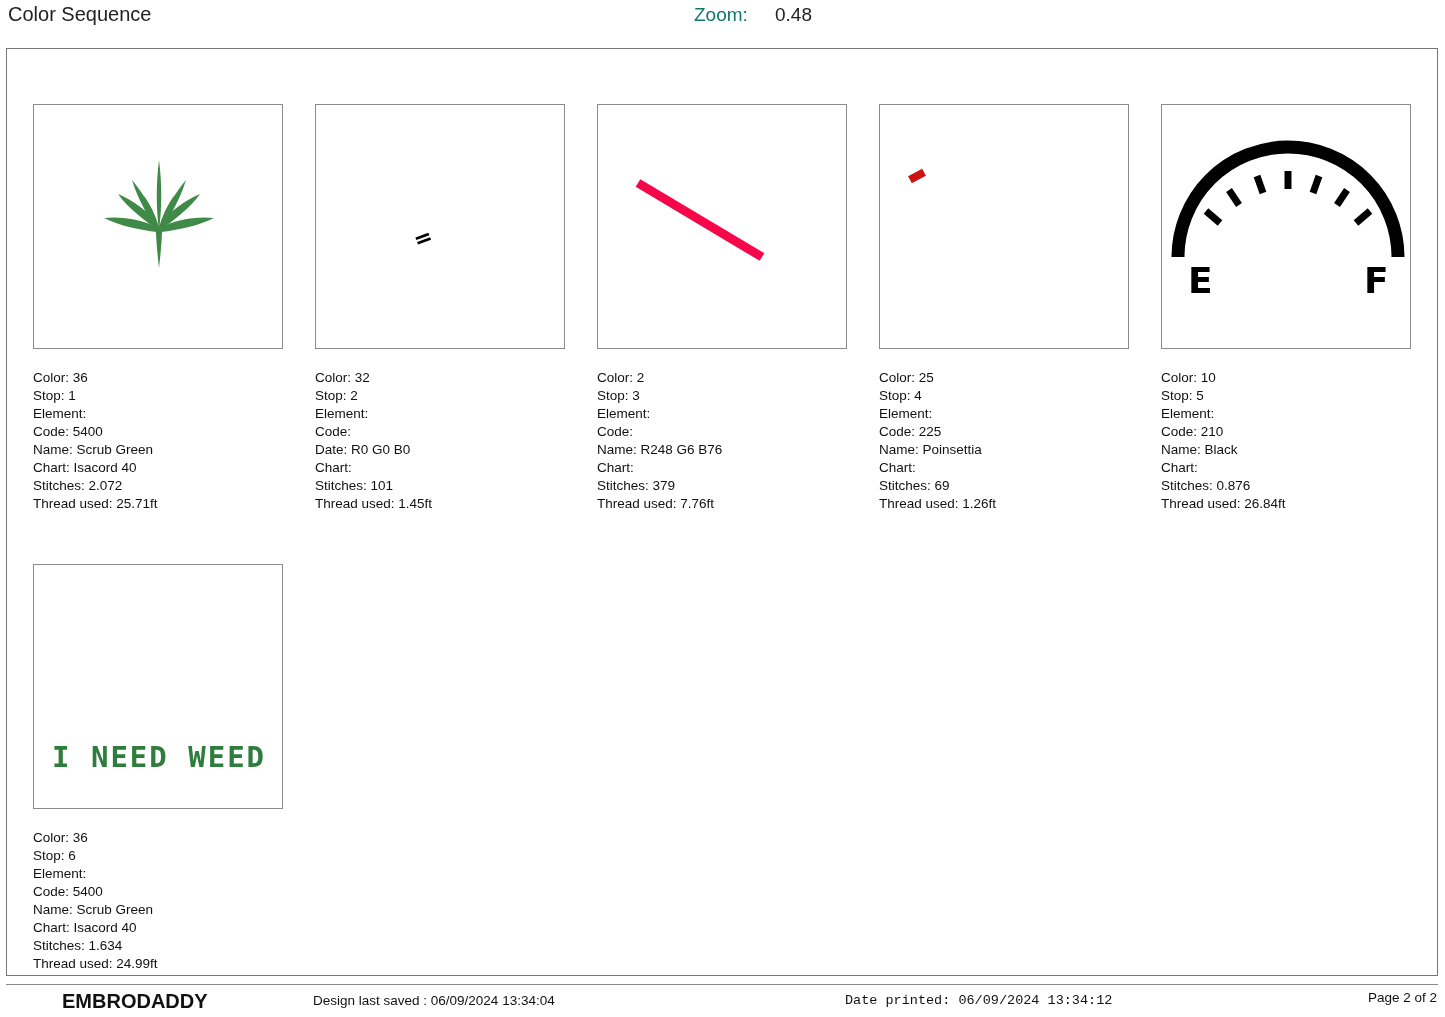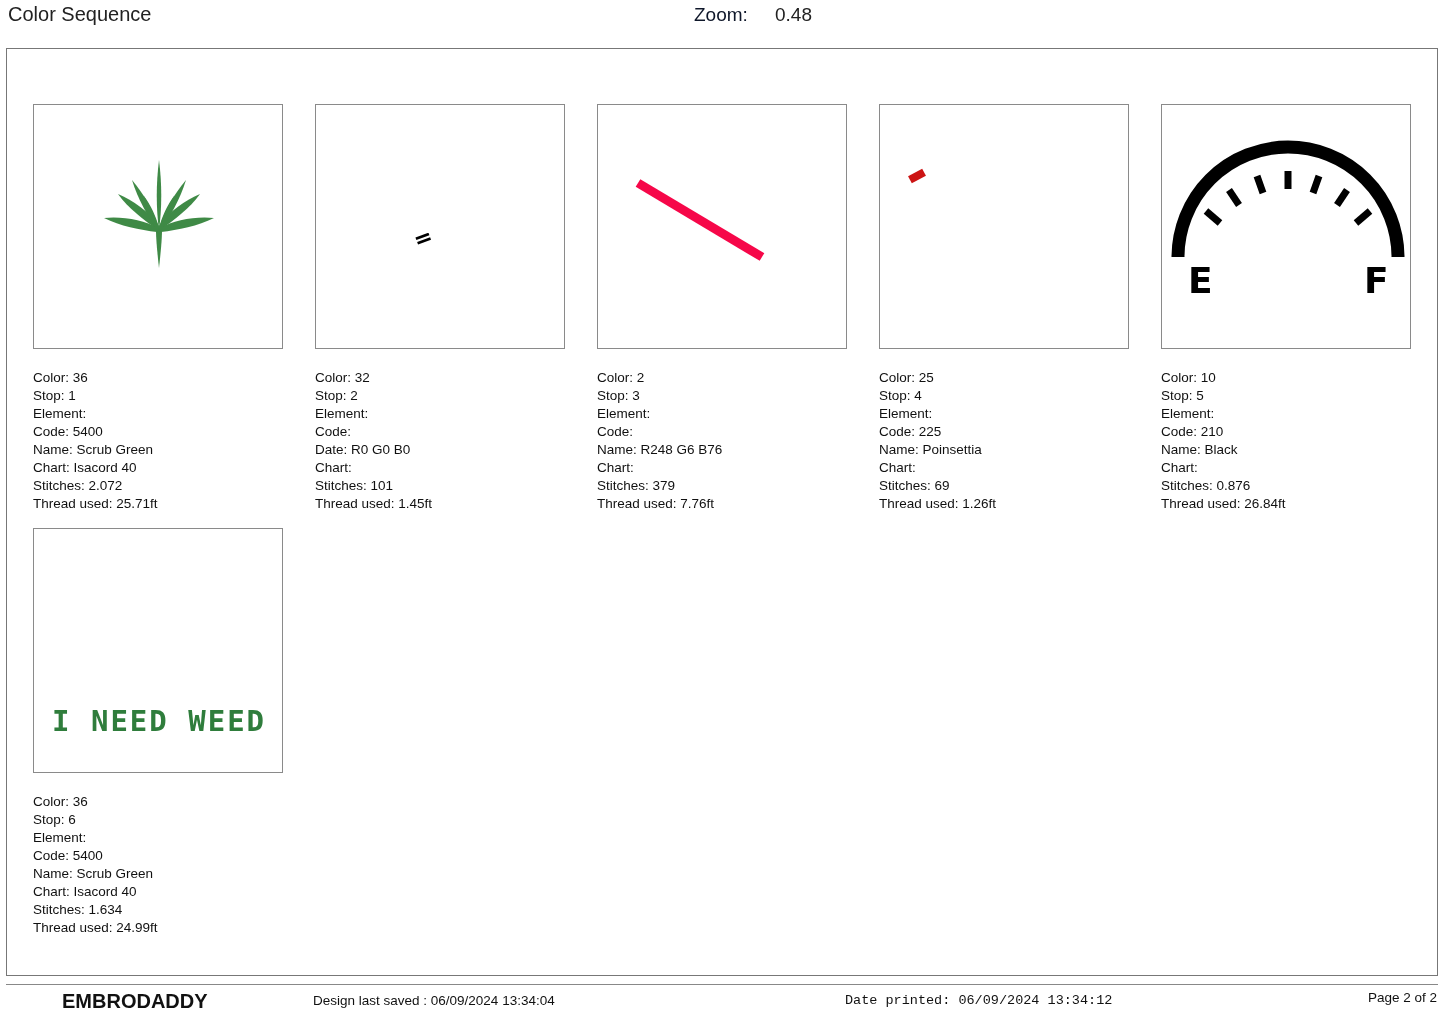--- a/index.html
+++ b/index.html
@@ -34,21 +34,21 @@
     left: 8px;
     top: 3px;
     font-size: 20px;
     color: #222;
   }
   .zoom-label {
     position: absolute;
     left: 694px;
     top: 4px;
     font-size: 19px;
-    color: #0f172a;
+    color: #0f766e;
   }
   .zoom-value {
     position: absolute;
     left: 775px;
     top: 4px;
     font-size: 19px;
     color: #222;
   }
   
   .sheet {
@@ -279,21 +279,21 @@
           <div>Stop: 5</div>
           <div>Element:</div>
           <div>Code: 210</div>
           <div>Name: Black</div>
           <div>Chart:</div>
           <div>Stitches: 0.876</div>
           <div>Thread used: 26.84ft</div>
         </div>
       </div>
 
-      <div class="cell" style="left:26px; top:479px;">
+      <div class="cell" style="left:26px; top:515px;">
         <div class="thumb">
           <div class="text-weed">I NEED WEED</div>
         </div>
         <div class="meta">
           <div>Color: 36</div>
           <div>Stop: 6</div>
           <div>Element:</div>
           <div>Code: 5400</div>
           <div>Name: Scrub Green</div>
           <div>Chart: Isacord 40</div>

